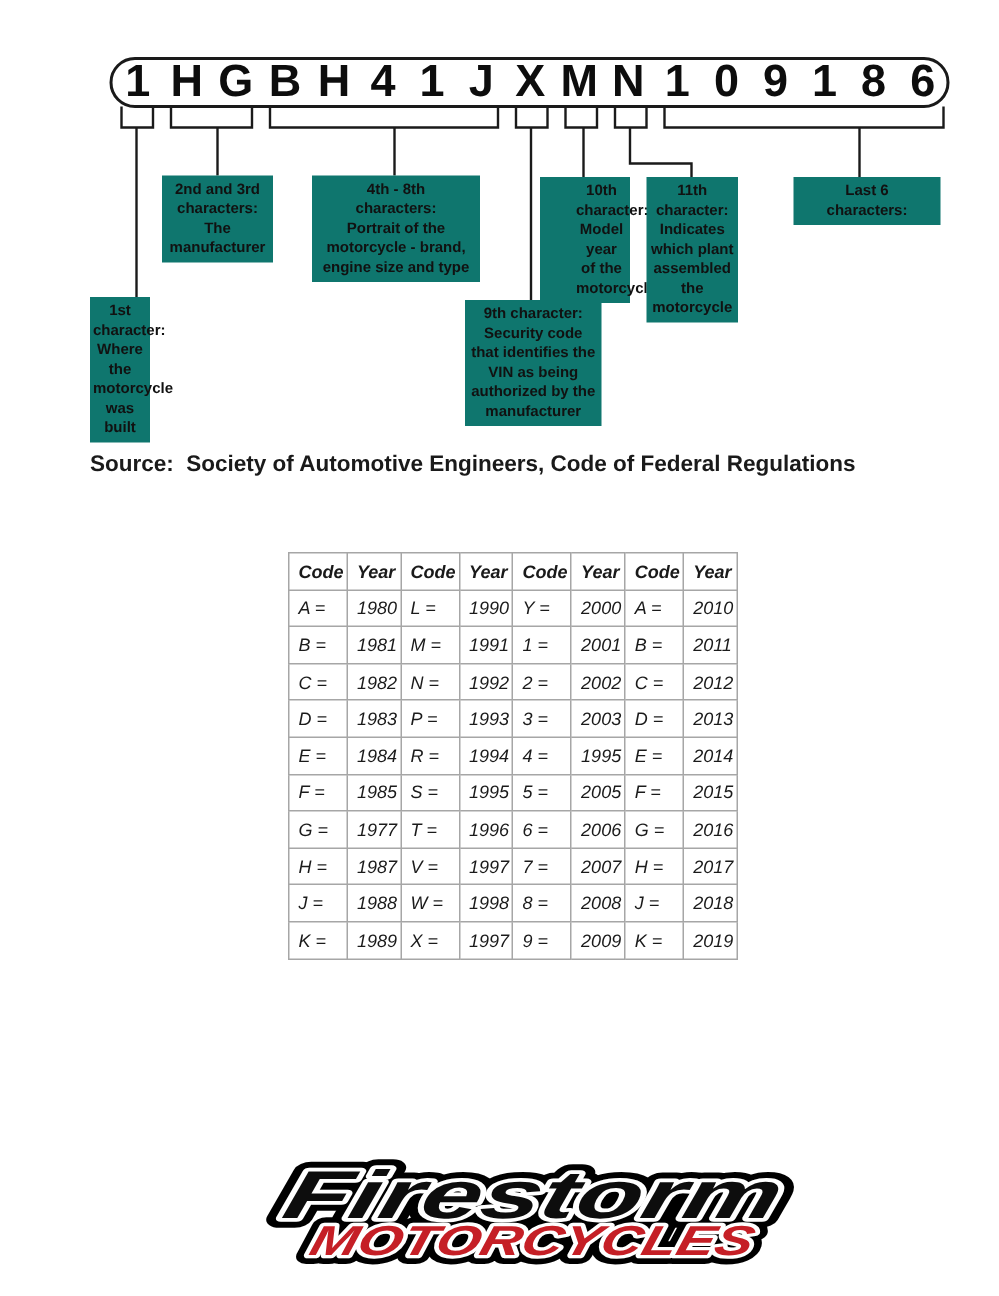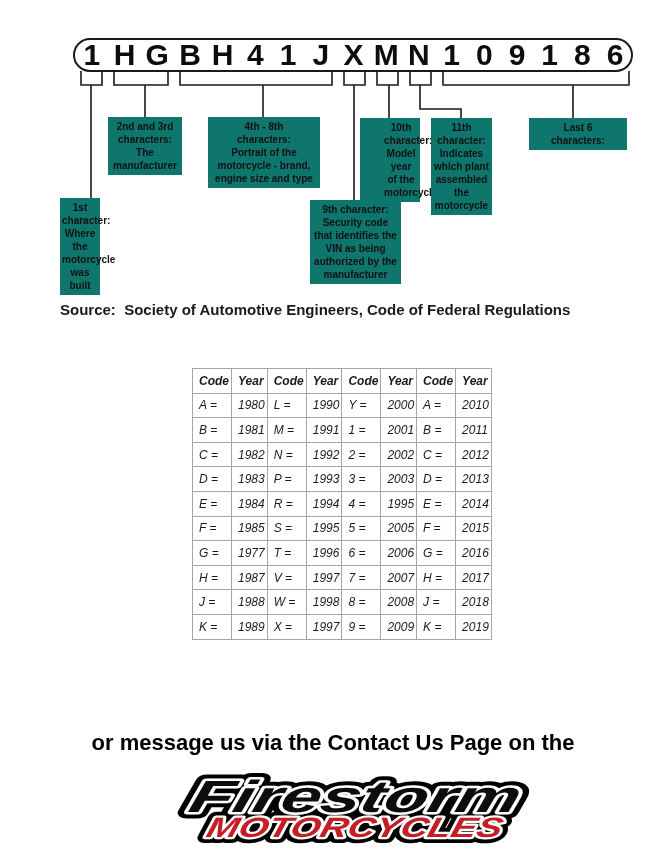--- a/index.html
+++ b/index.html
@@ -274,21 +274,20 @@
           <td>1997</td>
           <td>9 =</td>
           <td>2009</td>
           <td>K =</td>
           <td>2019</td>
         </tr>
       </tbody>
   </table>
 
   <div class="help">
-    <div>or message us via the Contact Us Page on the</div>
     
   </div>
 
   <svg class="logo" width="400" height="82" viewBox="0 0 400 82">
     <g transform="translate(20,0) skewX(-15)" font-family="Liberation Sans, sans-serif" font-weight="bold" font-style="italic">
 
       <text x="28" y="42" font-size="45" textLength="330" lengthAdjust="spacingAndGlyphs" fill="#000" stroke="#000" stroke-width="13" stroke-linejoin="round">Firestorm</text>
       <text x="53" y="67" font-size="28" textLength="295" lengthAdjust="spacingAndGlyphs" fill="#000" stroke="#000" stroke-width="12" stroke-linejoin="round">MOTORCYCLES</text>
 
       <text x="28" y="42" font-size="45" textLength="330" lengthAdjust="spacingAndGlyphs" paint-order="stroke" stroke="#fff" stroke-width="5" stroke-linejoin="round" fill="#0d0d0d">Firestorm</text>

